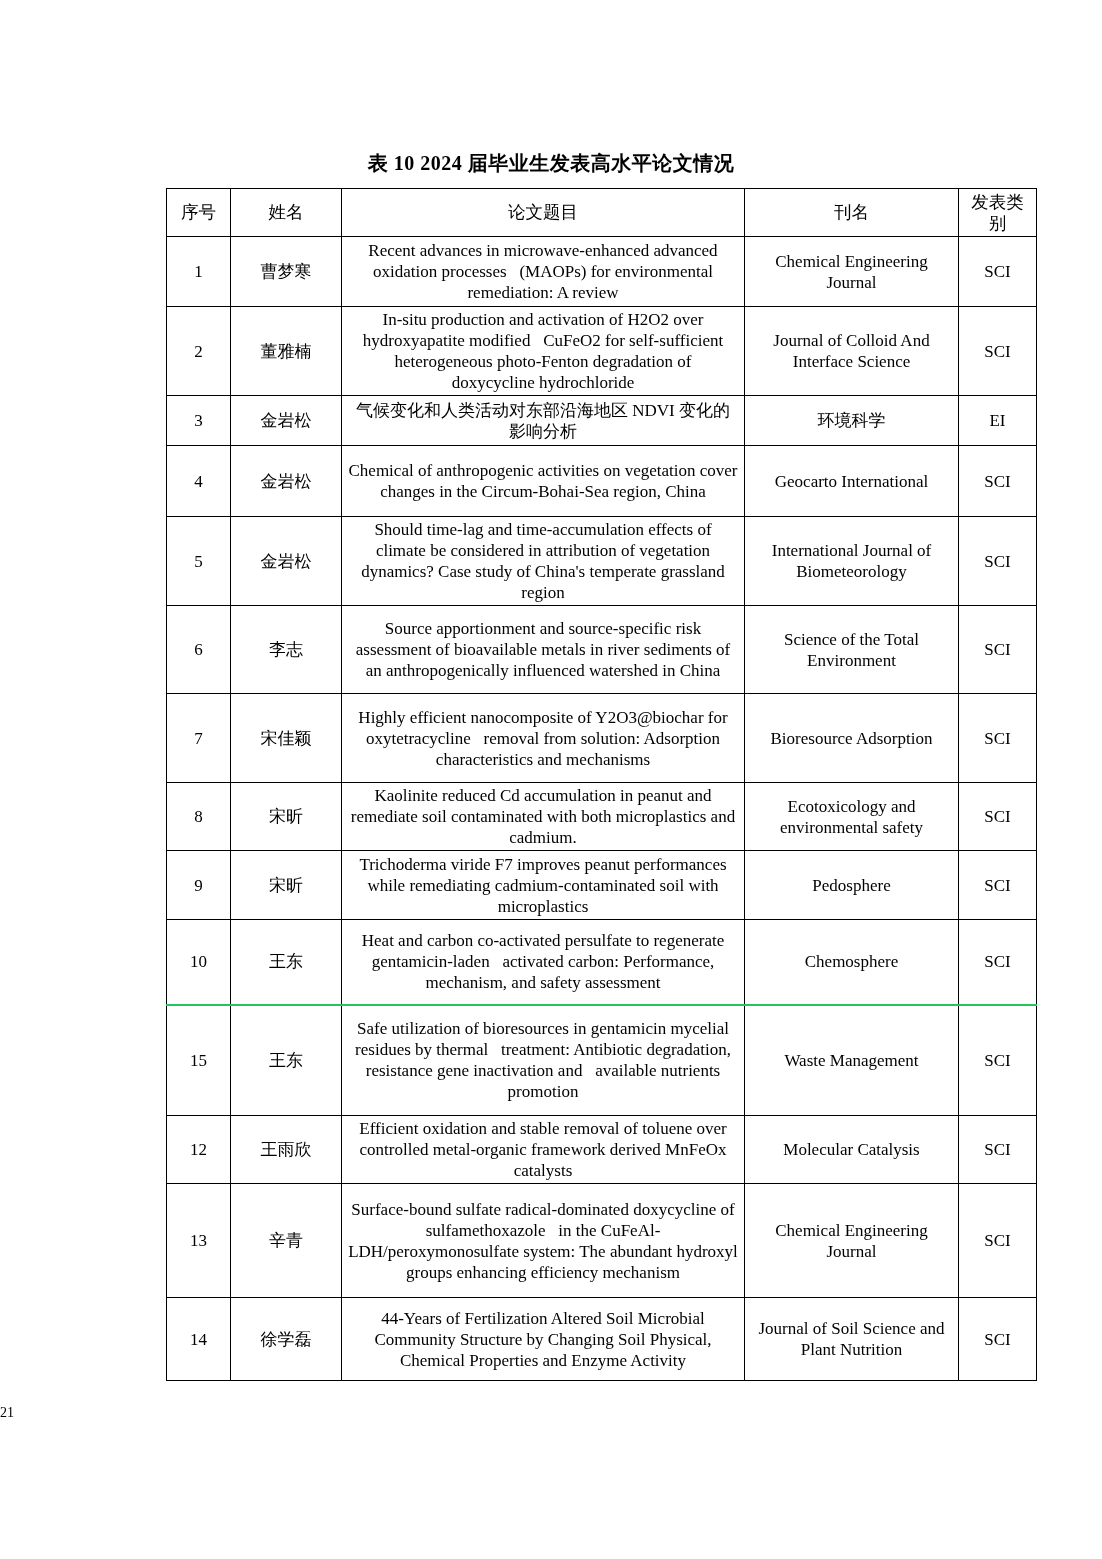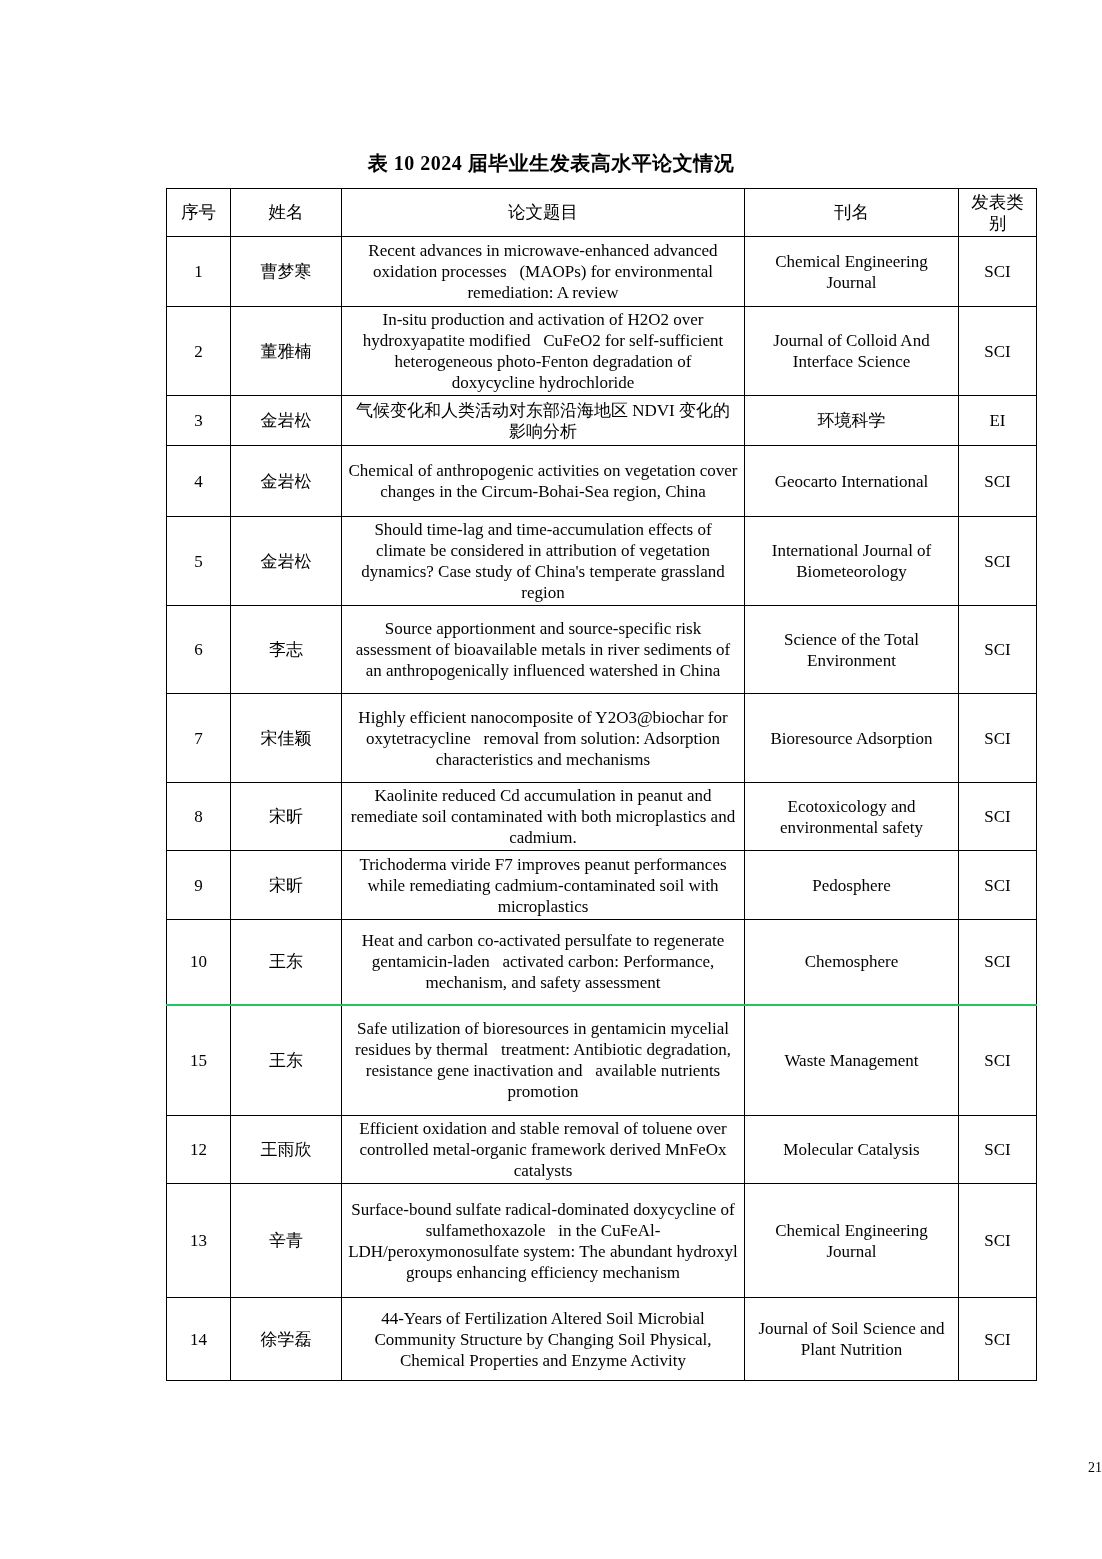--- a/index.html
+++ b/index.html
@@ -67,24 +67,24 @@
   .pub-table tbody tr:nth-child(9)  { height: 69px; }
   .pub-table tbody tr:nth-child(10) { height: 85px; }
   .pub-table tbody tr:nth-child(11) { height: 111px; }
   .pub-table tbody tr:nth-child(12) { height: 65px; }
   .pub-table tbody tr:nth-child(13) { height: 114px; }
   .pub-table tbody tr:nth-child(14) { height: 83px; }
   
   .pub-table tbody tr:nth-child(10) td { border-bottom: 2px solid #22c55e; }
   .page-number {
     position: absolute;
-    top: 1460px;
+    top: 1405px;
     left: 0;
     width: 100%;
-    text-align: right;
+    text-align: left;
     font-size: 14px;
   }
 </style>
 </head>
 <body>
 
 <div class="page">
 
   <h1 class="doc-title">表 10 2024 届毕业生发表高水平论文情况</h1>
 

